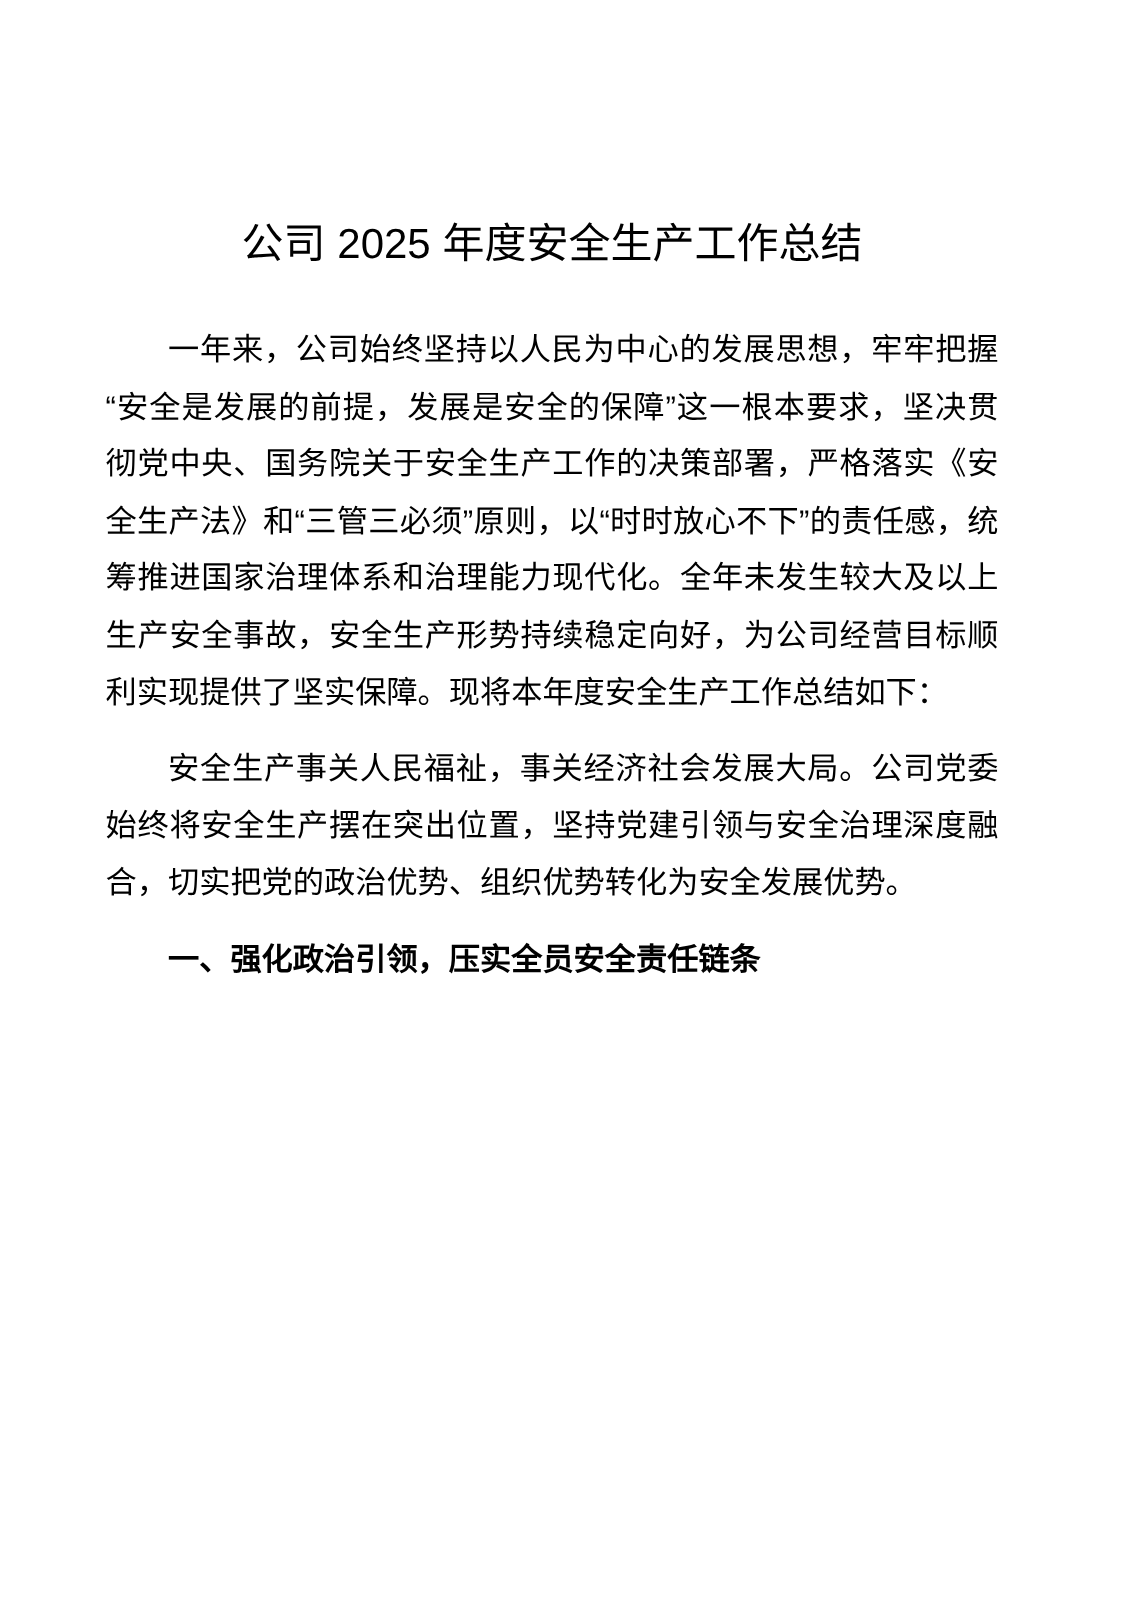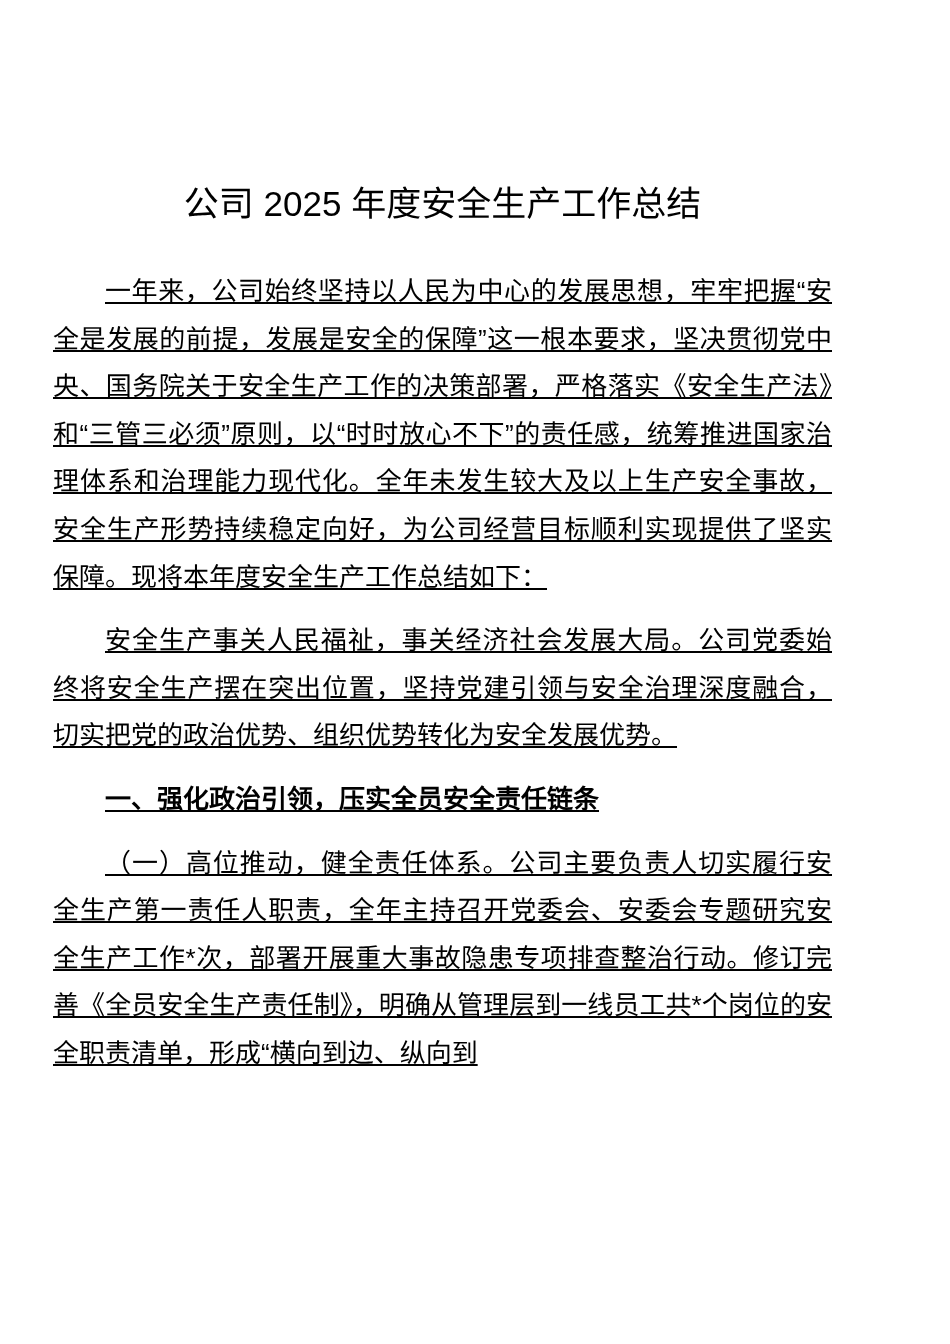--- a/index.html
+++ b/index.html
@@ -13,55 +13,53 @@
     width: 950px;
     height: 1344px;
     background: #ffffff;
     overflow: hidden;
     font-family: "Liberation Sans", sans-serif;
     color: #000000;
     box-sizing: border-box;
   }
   .content {
     box-sizing: border-box;
-    padding: 180px 118px 0 53px; 
+    padding: 180px 118px 0 88px; 
   }
   .doc-title {
     margin: 0 0 40px 0;
     font-size: 35px;
     font-weight: 400;
     line-height: 48px;
     text-align: center;
     white-space: nowrap;
     letter-spacing: 0;
   }
   .para {
     margin: 16px 0 6px 0;
     font-size: 26px;
     line-height: 47.6px;
     text-align: justify;
     text-indent: 2em;
     word-break: normal;
     overflow-wrap: break-word;
-    text-decoration: underline;
   }
   .para.heading {
     font-weight: 700;
   }
 </style>
 </head>
 <body>
 
 <div class="page">
   <div class="content">
 
     <h1 class="doc-title">公司 2025 年度安全生产工作总结</h1>
 
     <p class="para">一年来，公司始终坚持以人民为中心的发展思想，牢牢把握“安全是发展的前提，发展是安全的保障”这一根本要求，坚决贯彻党中央、国务院关于安全生产工作的决策部署，严格落实《安全生产法》和“三管三必须”原则，以“时时放心不下”的责任感，统筹推进国家治理体系和治理能力现代化。全年未发生较大及以上生产安全事故，安全生产形势持续稳定向好，为公司经营目标顺利实现提供了坚实保障。现将本年度安全生产工作总结如下：</p>
 
     <p class="para">安全生产事关人民福祉，事关经济社会发展大局。公司党委始终将安全生产摆在突出位置，坚持党建引领与安全治理深度融合，切实把党的政治优势、组织优势转化为安全发展优势。</p>
 
     <p class="para heading">一、强化政治引领，压实全员安全责任链条</p>
 
-    <p class="para">（一）高位推动，健全责任体系。公司主要负责人切实履行安全生产第一责任人职责，全年主持召开党委会、安委会专题研究安全生产工作*次，部署开展重大事故隐患专项排查整治行动。修订完善《全员安全生产责任制》，明确从管理层到一线员工共*个岗位的安全职责清单，形成“横向到边、纵向到</p>
 
   </div>
 </div>
 
 </body></html>

